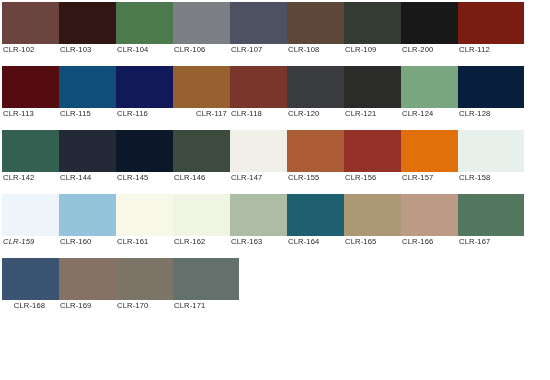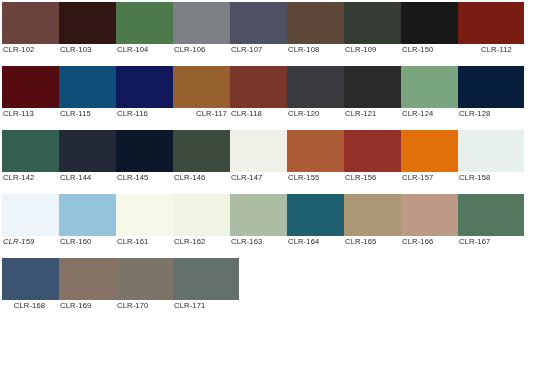--- a/index.html
+++ b/index.html
@@ -78,25 +78,25 @@
     <div class="swatch-cell">
       <div class="swatch-chip" title="#5D4739" style="background-color: rgb(93, 71, 57);"></div>
       <div class="swatch-label" style="color: rgb(35, 31, 32);">CLR-108</div>
     </div>
     <div class="swatch-cell">
       <div class="swatch-chip" title="#333B33" style="background-color: rgb(51, 59, 51);"></div>
       <div class="swatch-label" style="color: rgb(35, 31, 32);">CLR-109</div>
     </div>
     <div class="swatch-cell">
       <div class="swatch-chip" title="#181818" style="background-color: rgb(24, 24, 24);"></div>
-      <div class="swatch-label" style="color: rgb(35, 31, 32);">CLR-150</div>
+      <div class="swatch-label" style="color: rgb(35, 31, 32);">CLR-200</div>
     </div>
     <div class="swatch-cell">
       <div class="swatch-chip" title="#7A1C12" style="background-color: rgb(122, 28, 18);"></div>
-      <div class="swatch-label" style="color: rgb(35, 31, 32); text-align: right;">CLR-112</div>
+      <div class="swatch-label" style="color: rgb(35, 31, 32);">CLR-112</div>
     </div>
     <div class="swatch-cell">
       <div class="swatch-chip" title="#550C10" style="background-color: rgb(85, 12, 16);"></div>
       <div class="swatch-label" style="color: rgb(35, 31, 32);">CLR-113</div>
     </div>
     <div class="swatch-cell">
       <div class="swatch-chip" title="#0F4D7A" style="background-color: rgb(15, 77, 122);"></div>
       <div class="swatch-label" style="color: rgb(35, 31, 32);">CLR-115</div>
     </div>
     <div class="swatch-cell">

